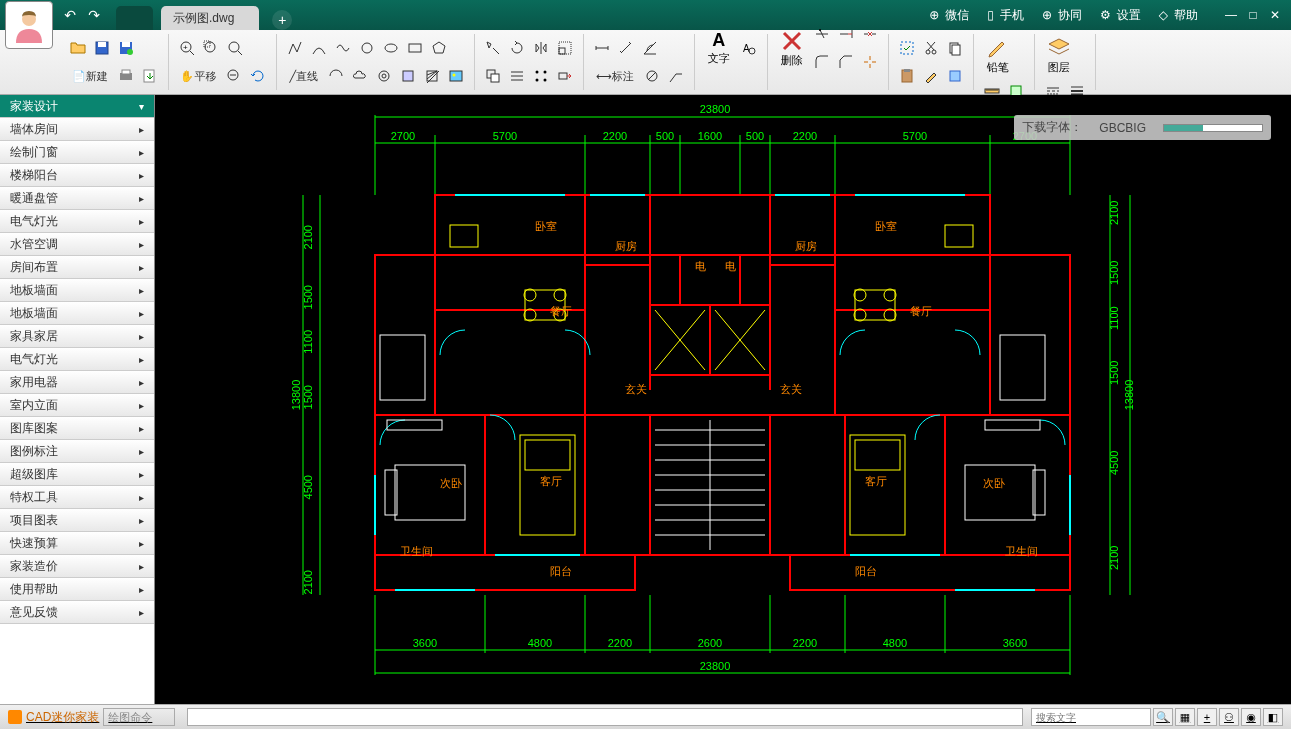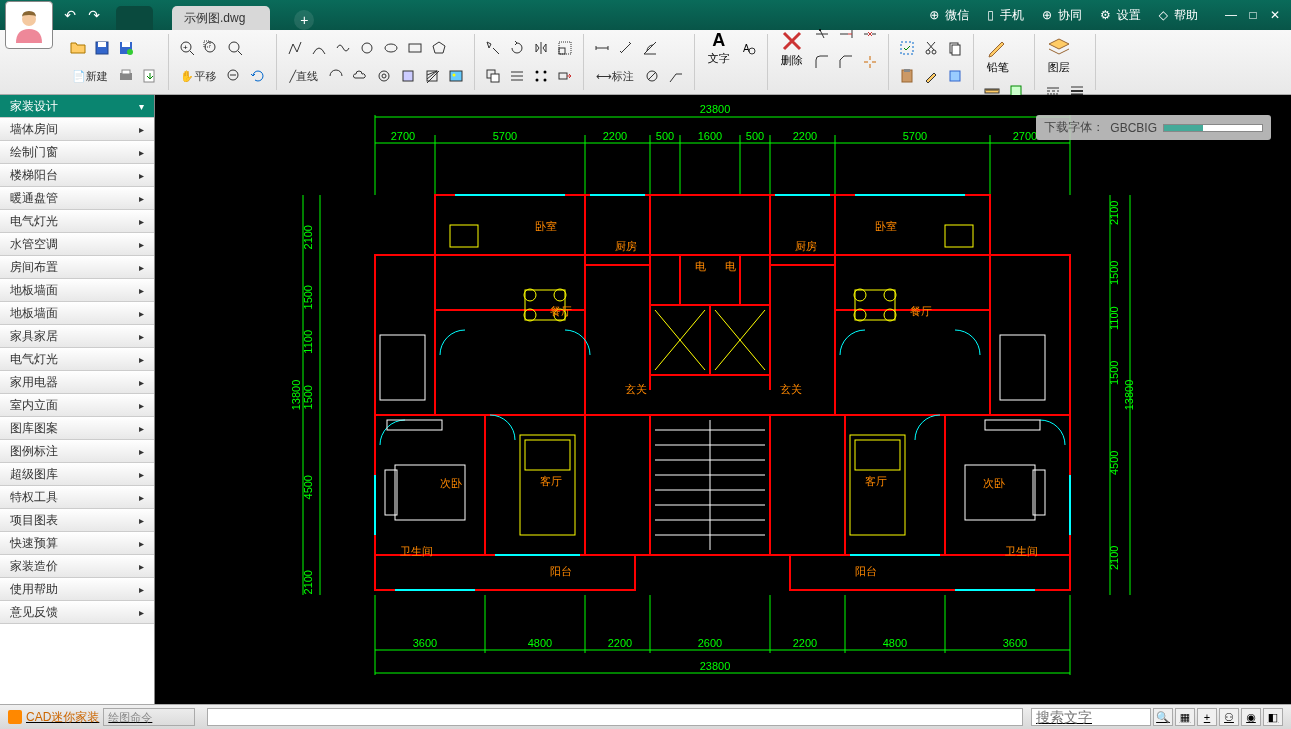--- a/index.html
+++ b/index.html
@@ -4,21 +4,21 @@
 <style>
 * { margin: 0; padding: 0; box-sizing: border-box; font-family: "Microsoft YaHei", Arial, sans-serif; }
 body { width: 1291px; height: 729px; background: #000; overflow: hidden; position: relative; }
 
 
 .title-bar { height: 30px; background: linear-gradient(to bottom, #0a6b5a, #085548); display: flex; align-items: center; padding: 0 5px; }
 .avatar-box { width: 48px; height: 48px; background: #fff; border-radius: 4px; margin-right: 5px; position: relative; top: 10px; z-index: 10; display:flex; align-items:center; justify-content:center; border:1px solid #888;}
 .avatar-box svg { width: 36px; height: 36px; }
 .title-btn { width: 20px; height: 20px; margin: 0 2px; color: #fff; cursor: pointer; display:inline-flex; align-items:center; justify-content:center; font-size:14px;}
 .tabs-area { display: flex; align-items: flex-end; margin-left: 10px; height: 30px; flex:1;}
-.tab { padding: 4px 25px 4px 12px; background: #0a4a3e; color: #ccc; font-size: 12px; border-radius: 5px 5px 0 0; margin-right: 19px; position: relative; height: 24px; display:flex; align-items:center;}
+.tab { padding: 4px 25px 4px 12px; background: #0a4a3e; color: #ccc; font-size: 12px; border-radius: 5px 5px 0 0; margin-right: 8px; position: relative; height: 24px; display:flex; align-items:center;}
 .tab.active { background: #d8d8d8; color: #333; }
 .tab-plus { width: 20px; height: 20px; background: rgba(255,255,255,0.1); border-radius: 50%; color: #fff; display:flex; align-items:center; justify-content:center; font-size:14px; margin-left: 5px; cursor:pointer;}
 .title-right { display: flex; color: #fff; font-size: 12px; align-items: center; }
 .title-right span { margin: 0 6px; cursor: pointer; display:inline-flex; align-items:center;}
 .win-btns { display: flex; margin-left: 10px; }
 .win-btn { width: 22px; height: 18px; color: #fff; cursor: pointer; display:flex; align-items:center; justify-content:center; font-size: 12px;}
 
 
 .ribbon { height: 65px; background: linear-gradient(to bottom, #f8f8f8, #e8e8e8); border-bottom: 1px solid #aaa; display: flex; padding: 4px 4px 4px 60px; }
 .ribbon-group { border-right: 1px solid #ccc; padding: 0 6px; display: flex; flex-direction: column; }
@@ -47,31 +47,31 @@
 .canvas { position: absolute; inset: 0; }
 .dim-text { fill: #0f0; font-size: 11px; font-family: Arial; }
 .room-label { fill: #f80; font-size: 11px; font-family: "Microsoft YaHei"; }
 .wall { stroke: #f00; stroke-width: 2; fill: none; }
 .dim-line { stroke: #0f0; stroke-width: 1; }
 .furn { stroke: #ff0; stroke-width: 1; fill: none; }
 .furn-w { stroke: #fff; stroke-width: 1; fill: none; }
 .door-arc { stroke: #0ff; stroke-width: 1; fill: none; }
 
 
-.dl-overlay { position: absolute; top: 20px; right: 20px; background: rgba(200,200,200,0.9); padding: 4px 8px; font-size: 12px; color: #444; border-radius: 3px; display:flex; align-items:center; gap:6px;}
+.dl-overlay { position: absolute; top: 20px; right: 20px; background: rgba(200,200,200,0.9); padding: 4px 8px; font-size: 12px; color: #444; border-radius: 3px; display:flex; align-items:center; gap:17px;}
 .dl-bar { width: 100px; height: 8px; background: #fff; border: 1px solid #888; position: relative; }
 .dl-bar-fill { height: 100%; background: #4a9; width: 40%; }
 
 
 .status-bar { height: 25px; background: linear-gradient(to bottom, #f0f0f0, #d8d8d8); border-top: 1px solid #aaa; display: flex; align-items: center; padding: 0 8px; font-size: 12px; text-decoration: underline; }
 .status-left { color: #c60; display:flex; align-items:center;}
 .status-input { flex: 1; height: 18px; border: 1px solid #aaa; margin: 0 8px; font-size:11px; padding:0 4px;}
-.status-search { width: 120px; height: 18px; border: 1px solid #aaa; font-size:14px; padding:0 4px;}
+.status-search { width: 120px; height: 18px; border: 1px solid #aaa; font-size:10px; padding:0 4px;}
 .status-btn { width: 20px; height: 18px; border: 1px solid #aaa; margin-left: 2px; cursor:pointer; display:flex; align-items:center; justify-content:center; font-size:11px; background:#f0f0f0;}
-.sep-panel { width: 92px; height:18px; border:1px solid #aaa; margin:0 4px; font-size:11px; display:flex; align-items:center; padding:0 4px; color:#888;}
+.sep-panel { width: 72px; height:18px; border:1px solid #aaa; margin:0 4px; font-size:11px; display:flex; align-items:center; padding:0 4px; color:#888;}
 </style>
 </head>
 <body>
 
 <div class="title-bar">
   <div class="avatar-box">
     <svg viewBox="0 0 36 36">
         <circle cx="18" cy="12" r="7" fill="#f4c9a0"></circle>
         <path d="M5 36 Q5 22 18 22 Q31 22 31 36 Z" fill="#e89"></path>
         <path d="M11 10 Q11 4 18 4 Q25 4 25 10 Q25 8 18 8 Q11 8 11 10" fill="#863"></path>

